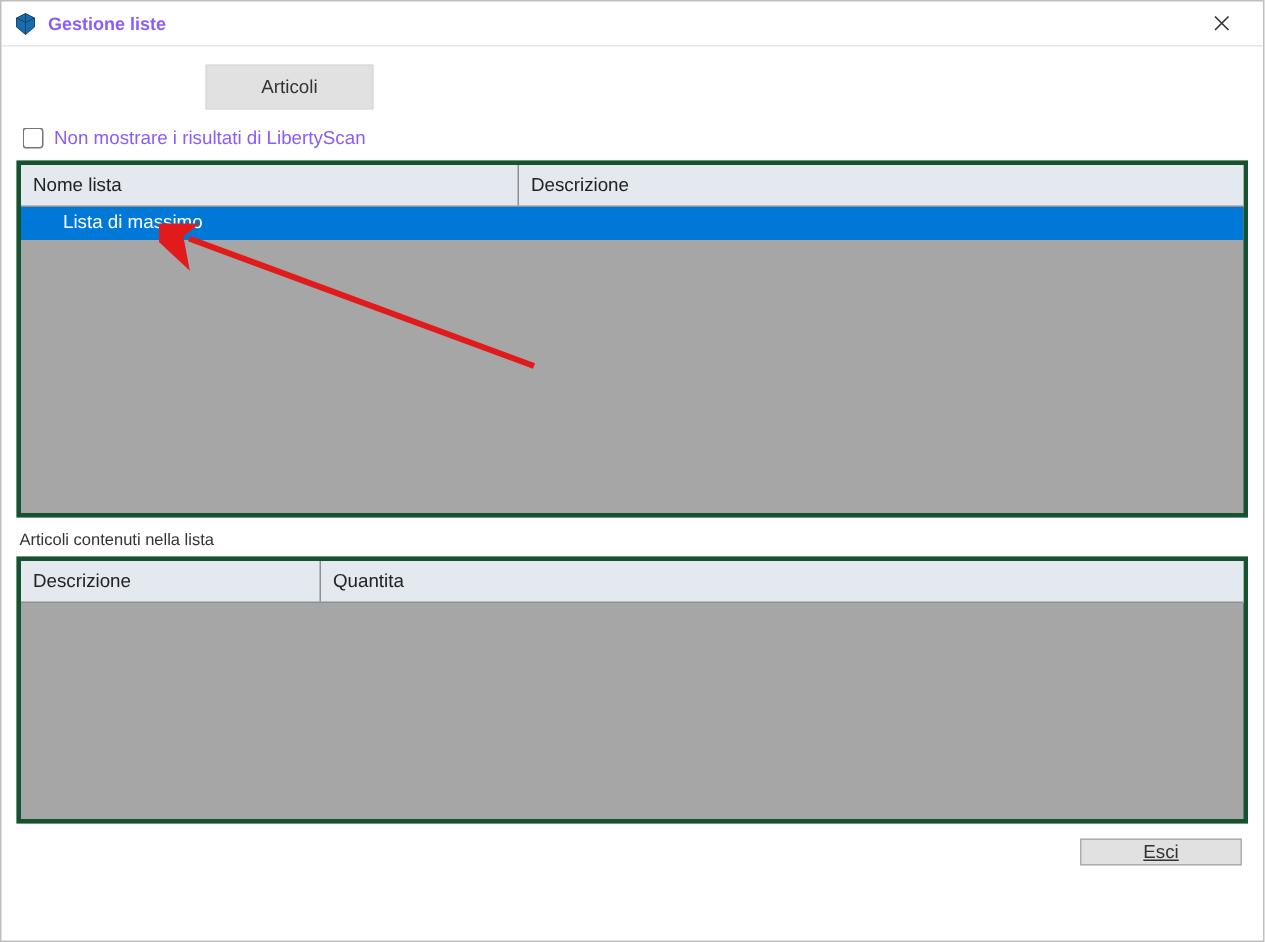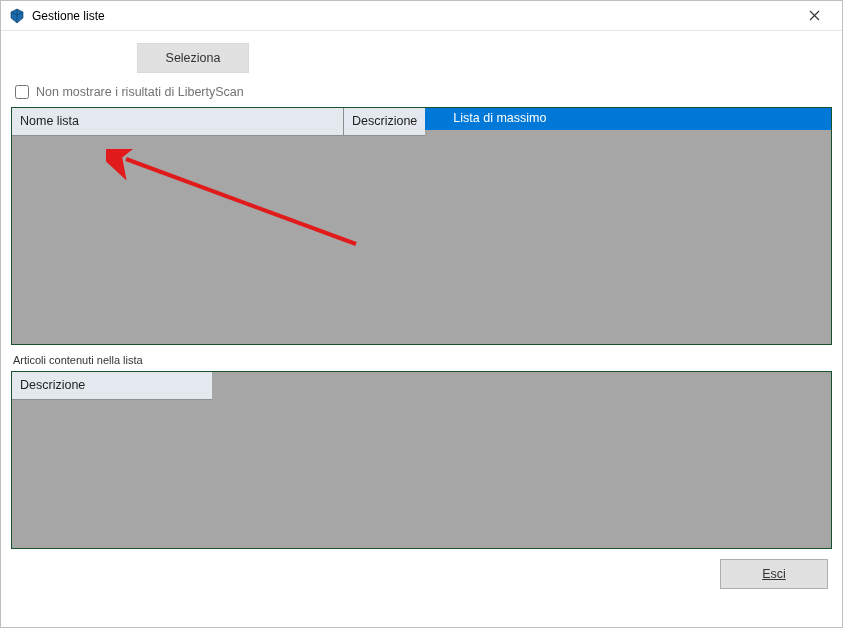--- a/index.html
+++ b/index.html
@@ -2,35 +2,35 @@
 <html><head>
   <meta charset="utf-8">
   <style>
     * { box-sizing: border-box; margin: 0; padding: 0; font-family: "Segoe UI", Tahoma, sans-serif; }
     body { background: #fff; width: 843px; height: 628px; overflow: hidden; position: relative; }
 
     .window { width: 843px; height: 628px; border: 1px solid #bfbfbf; background: #fff; position: relative; display: flex; flex-direction: column; }
 
     .titlebar { height: 30px; display: flex; align-items: center; padding: 0 8px; border-bottom: 1px solid #e6e6e6; }
     .titlebar .app-icon { width: 16px; height: 16px; margin-right: 7px; display: inline-flex; align-items: center; justify-content: center; }
-    .titlebar .title { font-size: 12px; color: #000000; flex: 1; }
+    .titlebar .title { font-size: 12px; color: #8b5cf6; flex: 1; font-weight: bold; }
     .titlebar .close { width: 40px; height: 28px; display: flex; align-items: center; justify-content: center; cursor: pointer; }
     .titlebar .close svg { width: 11px; height: 11px; }
 
     .content { flex: 1; padding: 8px 10px 10px 10px; display: flex; flex-direction: column; }
 
     .toolbar { display: flex; gap: 8px; padding: 4px 0 8px 126px; }
     .tb-btn { min-width: 112px; height: 30px; background: #e1e1e1; border: 1px solid #d9d9d9; font-size: 12.5px; color: #333; display: inline-flex; align-items: center; justify-content: center; cursor: pointer; gap: 6px; }
     .x-icon svg { width: 13px; height: 13px; }
 
     .check-row { display: flex; align-items: center; gap: 7px; padding: 4px 0 8px 4px; }
     .check-row input[type="checkbox"] { width: 14px; height: 14px; }
-    .check-row label { font-size: 12.5px; color: #737373; }
+    .check-row label { font-size: 12.5px; color: #8b5cf6; }
 
-    .grid-wrap { border: 1px solid #14532d; background: #a6a6a6; display: flex; }
+    .grid-wrap { border: 3px solid #14532d; background: #a6a6a6; display: flex; flex-direction: column; }
     .grid-wrap.top { height: 238px; }
     .grid-wrap.bottom { height: 178px; }
 
     .grid-head { display: flex; background: #e3e9ef; height: 28px; border-bottom: 1px solid #8f8f8f; }
     .grid-head .col { padding: 6px 8px; font-size: 12.5px; color: #222; border-right: 1px solid #8f8f8f; }
     .grid-head .col:last-child { border-right: none; }
 
     .grid-body { flex: 1; overflow: auto; }
     .grid-row { display: flex; height: 22px; align-items: stretch; }
     .grid-row.selected { background: #0078d7; color: #fff; padding-left: 20px; }
@@ -38,21 +38,21 @@
 
     .top .col.c1, .top .cell.c1 { width: 332px; }
     .top .col.c2, .top .cell.c2 { flex: 1; }
 
     .bottom .col.c1, .bottom .cell.c1 { width: 200px; }
     .bottom .col.c2, .bottom .cell.c2 { flex: 1; }
 
     .section-label { font-size: 11px; color: #333; padding: 9px 2px 5px 2px; }
 
     .footer { display: flex; justify-content: flex-end; padding: 10px 4px 0 0; }
-    .btn-esci { width: 108px; height: 30px; background: #e1e1e1; border: 1px solid #adadad; font-size: 12.5px; color: #333; cursor: pointer; text-decoration: underline; }
+    .btn-esci { width: 108px; height: 18px; background: #e1e1e1; border: 1px solid #adadad; font-size: 12.5px; color: #333; cursor: pointer; text-decoration: underline; }
 
     .arrow-overlay { position: absolute; left: 105px; top: 148px; pointer-events: none; }
   </style>
 </head>
 <body>
 
 <div class="window">
 
   <div class="titlebar">
     <span class="app-icon">
@@ -67,21 +67,21 @@
       <svg viewBox="0 0 11 11">
           <path d="M1 1 L10 10 M10 1 L1 10" stroke="#333" stroke-width="1.1" fill="none"></path>
         </svg>
     </div>
   </div>
 
   <div class="content">
 
     <div class="toolbar">
       <button class="tb-btn">
-        <span>Seleziona</span>
+        <span>Articoli</span>
       </button>
     </div>
 
     <div class="check-row">
       <input type="checkbox" id="cb1" style="">
       <label for="cb1">Non mostrare i risultati di LibertyScan</label>
     </div>
 
     <div class="grid-wrap top">
       <div class="grid-head">
@@ -93,20 +93,21 @@
             <div class="cell c1">Lista di massimo</div>
           </div>
         </div>
     </div>
 
     <div class="section-label">Articoli contenuti nella lista</div>
 
     <div class="grid-wrap bottom">
       <div class="grid-head">
         <div class="col c1">Descrizione</div>
+        <div class="col c2">Quantita</div>
       </div>
     </div>
 
     <div class="footer">
       <button class="btn-esci">Esci</button>
     </div>
 
   </div>
 
   <svg class="arrow-overlay" width="270" height="110">

